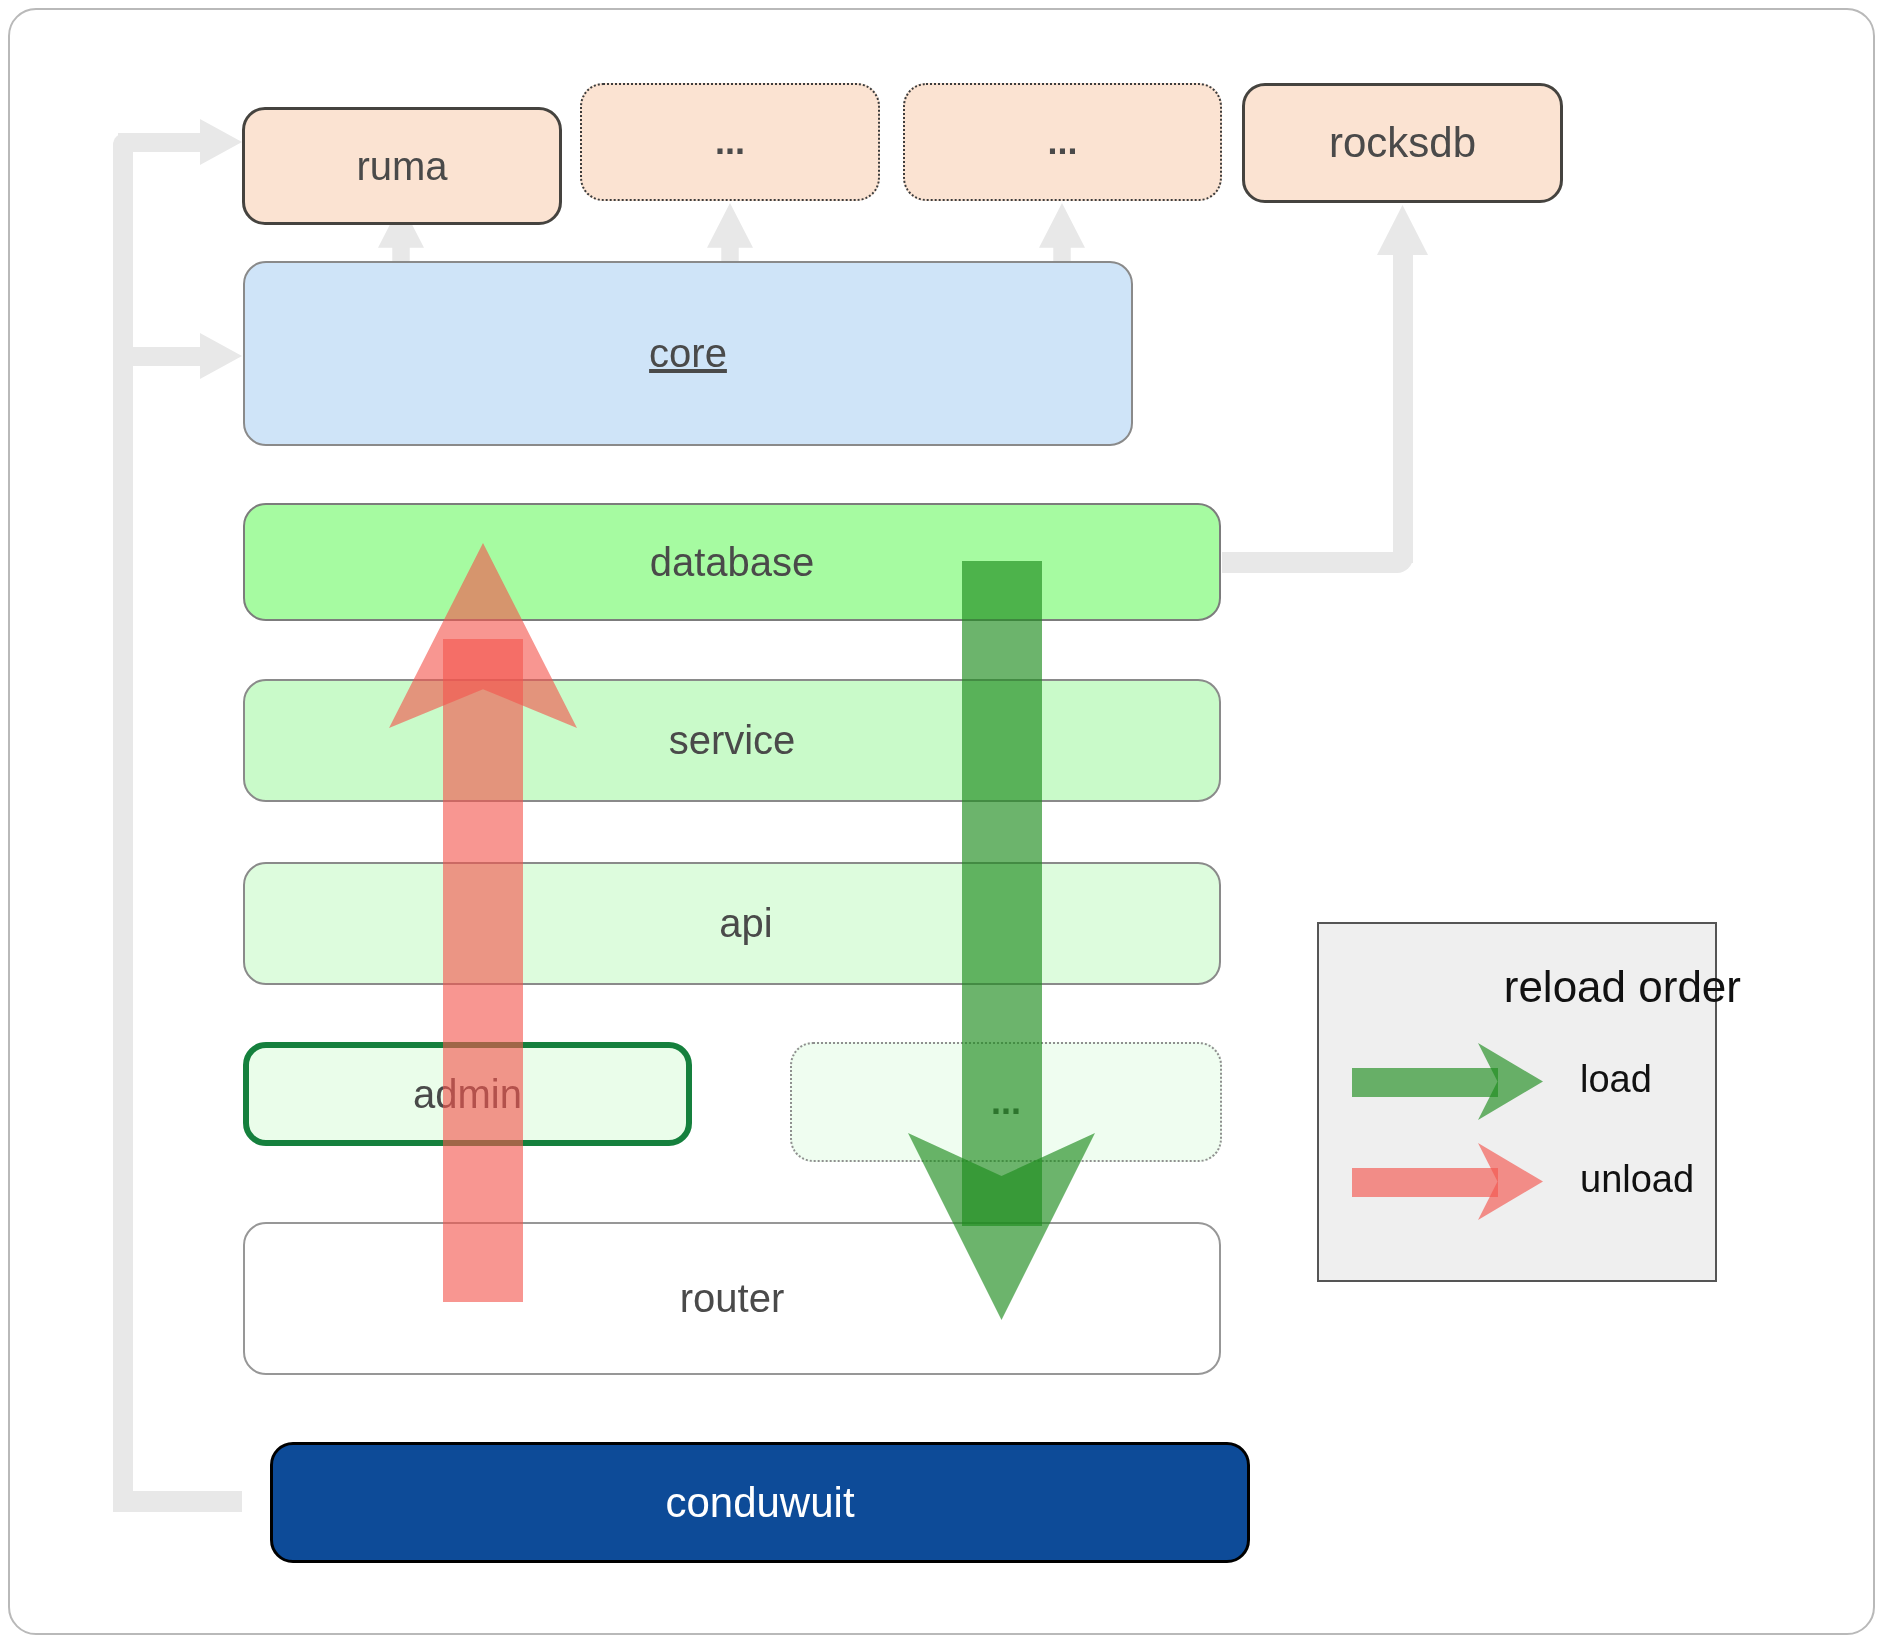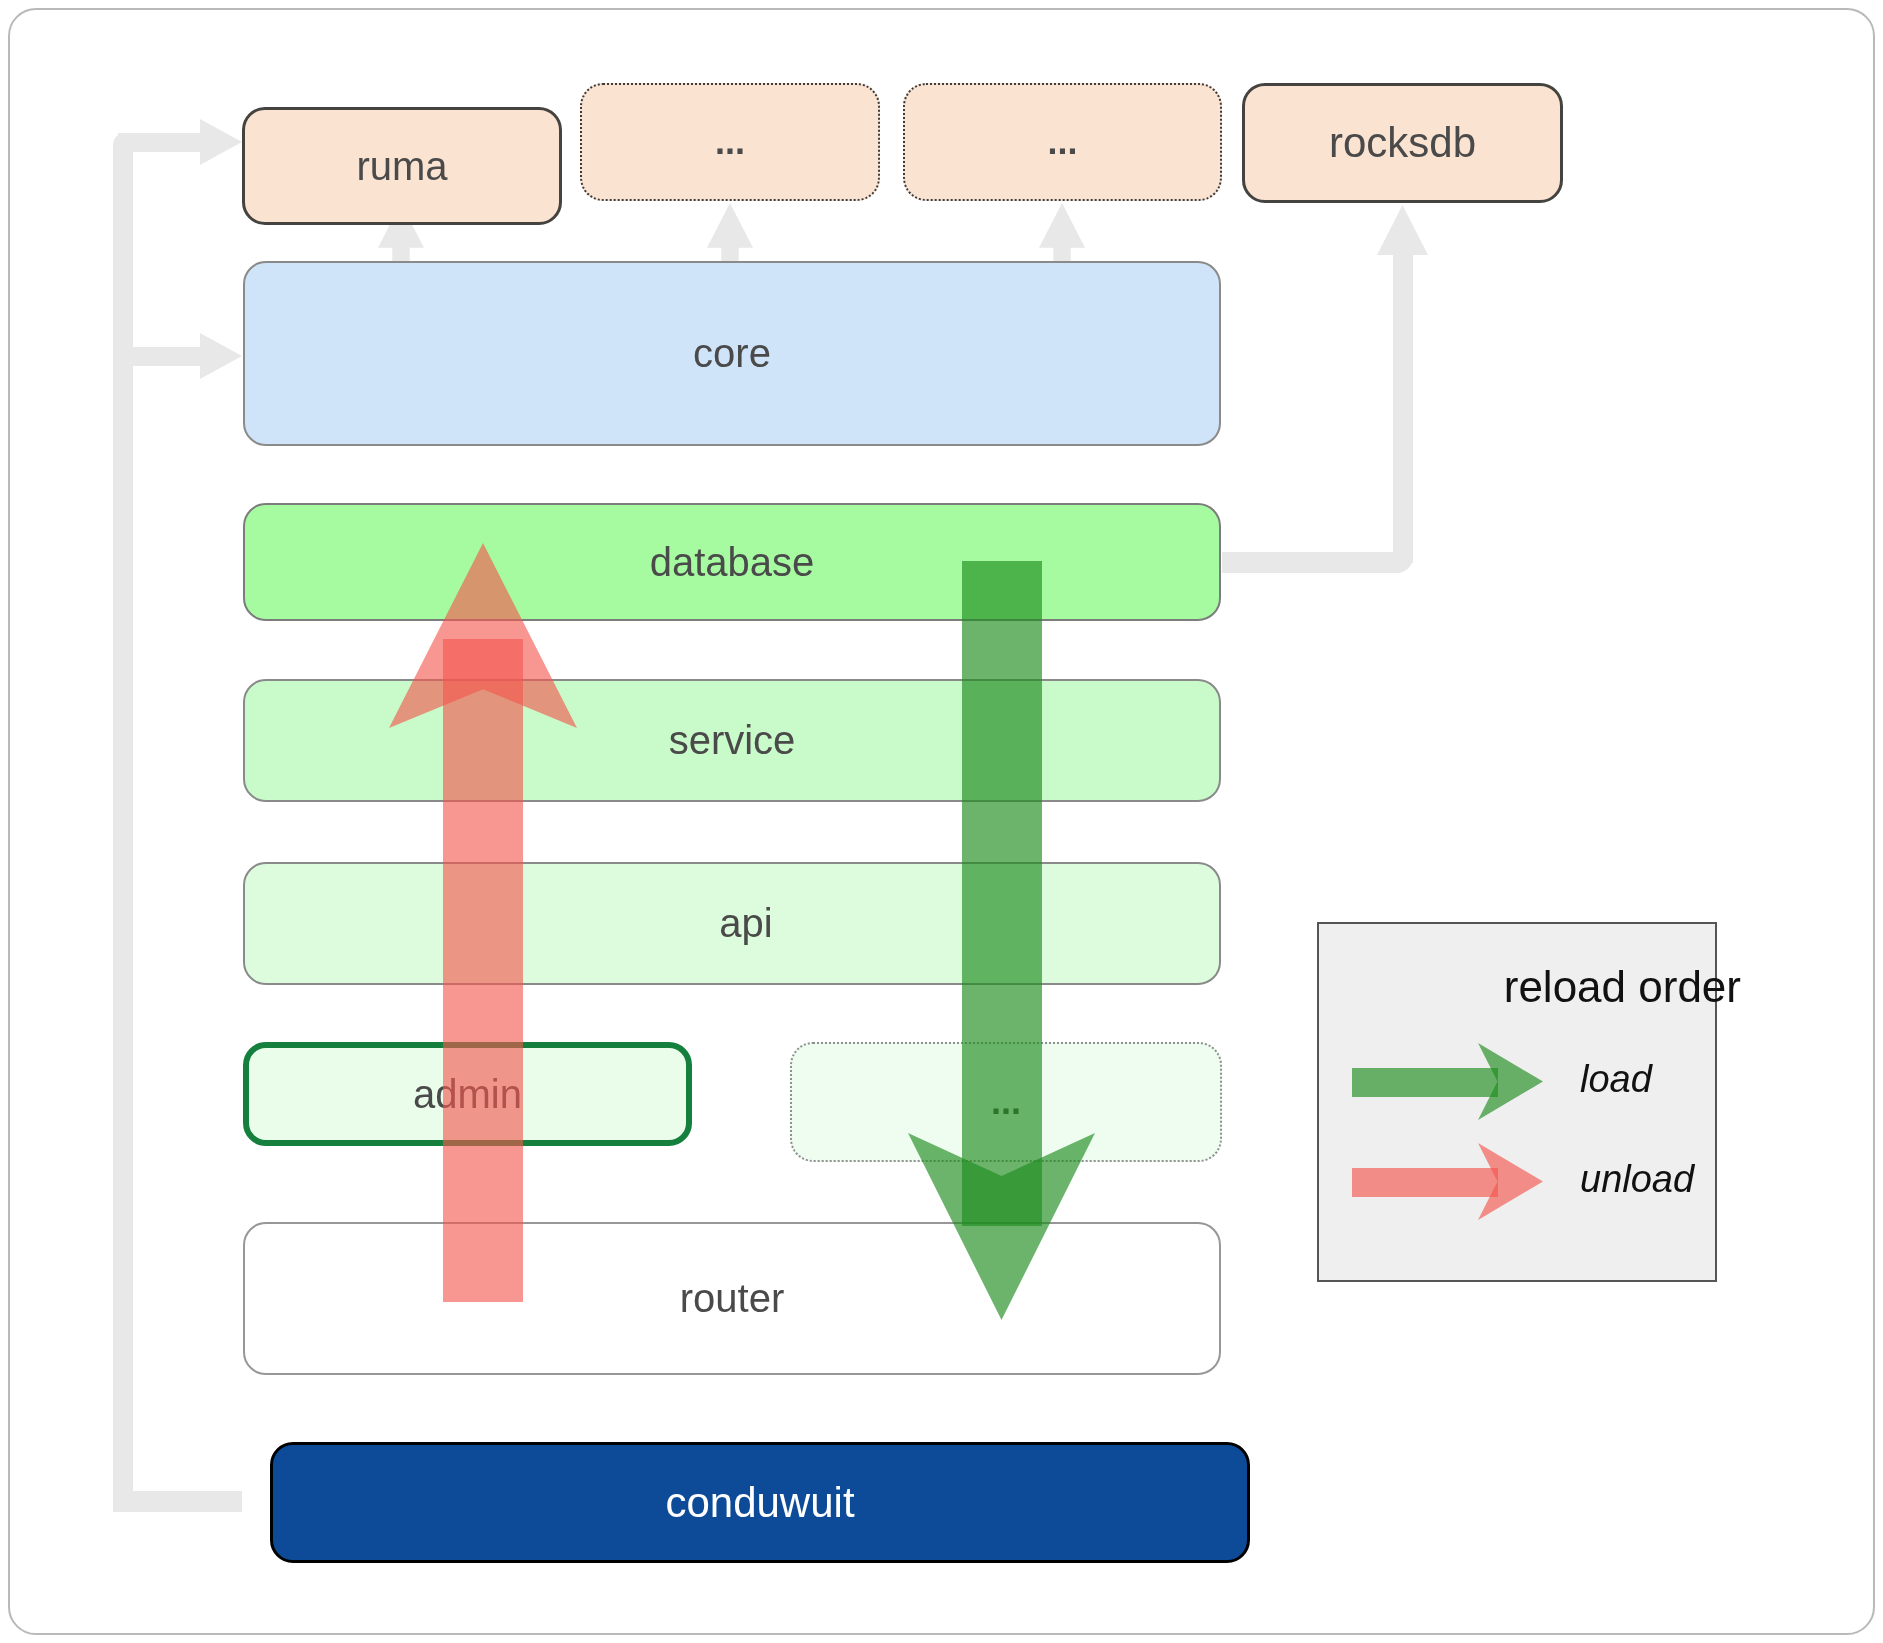--- a/index.html
+++ b/index.html
@@ -22,22 +22,22 @@
   .node{display:flex;align-items:center;justify-content:center;z-index:2;
         font-size:40px;color:var(--node-text);border-radius:23px;box-sizing:border-box;}
   .n-ruma{left:242px;top:83px;width:320px;height:118px;background:var(--peach-fill);
           border:3px solid var(--peach-border);margin-top:24px;}
   .n-dep1{left:580px;top:83px;width:300px;height:118px;background:var(--peach-fill);
           border:2px dotted #3c3c3c;font-weight:bold;font-size:36px;}
   .n-dep2{left:903px;top:83px;width:319px;height:118px;background:var(--peach-fill);
           border:2px dotted #3c3c3c;font-weight:bold;font-size:36px;}
   .n-rocksdb{left:1242px;top:83px;width:321px;height:120px;background:var(--peach-fill);
           border:3px solid var(--peach-border);font-size:42px;}
-  .n-core{left:243px;top:261px;width:978px;height:185px;background:var(--core-fill);
-          border:2px solid var(--gray-border);}
+  .n-core{left:243px;top:261px;width:890px;height:185px;background:var(--core-fill);
+          border:2px solid var(--gray-border);text-decoration:underline;}
   .n-database{left:243px;top:503px;width:978px;height:118px;background:var(--database-fill);
           border:2px solid #7c7c7c;}
   .n-service{left:243px;top:679px;width:978px;height:123px;background:var(--service-fill);
           border:2px solid var(--gray-border);}
   .n-api{left:243px;top:862px;width:978px;height:123px;background:var(--api-fill);
           border:2px solid var(--gray-border);padding-left:28px;}
   .n-admin{left:243px;top:1042px;width:449px;height:104px;background:var(--admin-fill);
           border:6px solid #15803d;}
   .n-dep3{left:790px;top:1042px;width:432px;height:120px;background:var(--admin-more-fill);
           border:2px dotted #8f8f8f;font-weight:bold;font-size:36px;}
@@ -61,21 +61,21 @@
   .load-head{left:908px;top:1133px;width:187px;height:187px;background:var(--load-green);
       opacity:.65;z-index:5;clip-path:polygon(0 0,50% 23%,100% 0,50% 100%);}
   
   .legend{left:1317px;top:922px;width:400px;height:360px;background:var(--legend-fill);
       border:2px solid var(--legend-border);box-sizing:border-box;z-index:6;}
   .legend-title{left:1317px;top:938px;width:424px;text-align:right;font-size:44px;
       color:var(--legend-text);z-index:7;margin-top:24px;}
   .lg-shaft{width:146px;height:29px;z-index:7;opacity:.65;}
   .lg-head{width:65px;height:77px;z-index:7;opacity:.65;
       clip-path:polygon(0 0,100% 50%,0 100%,30% 50%);}
-  .lg-label{font-size:38px;color:var(--legend-text);z-index:7;font-style:italic;}
+  .lg-label{font-size:38px;color:var(--legend-text);z-index:7;}
 </style>
 </head>
 <body>
 
 <div class="abs frame"></div>
 
 <div class="abs con" style="left:113px;top:133px;width:20px;height:1379px;border-top-left-radius:12px;"></div>
 <div class="abs con" style="left:118px;top:133px;width:82px;height:19px;"></div>
 <div class="abs con-head-right" style="position:absolute;left:200px;top:119px;width:42px;height:46px;"></div>
 <div class="abs con" style="left:133px;top:347px;width:67px;height:19px;"></div>

